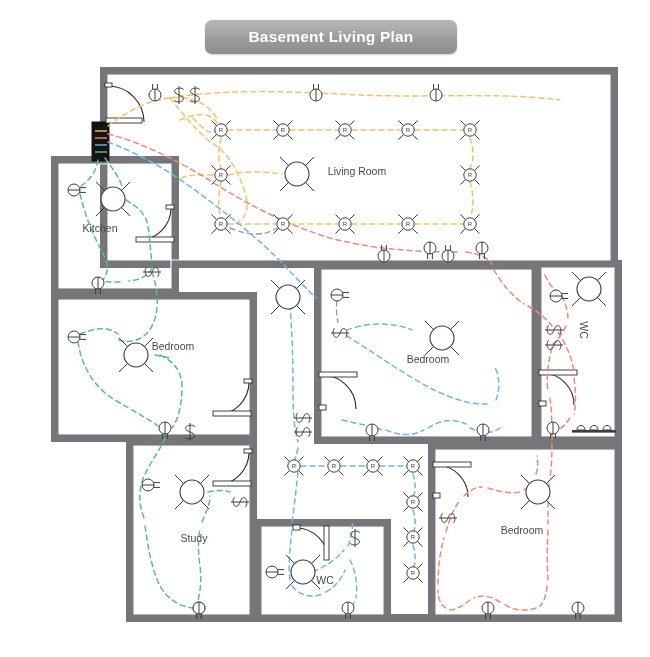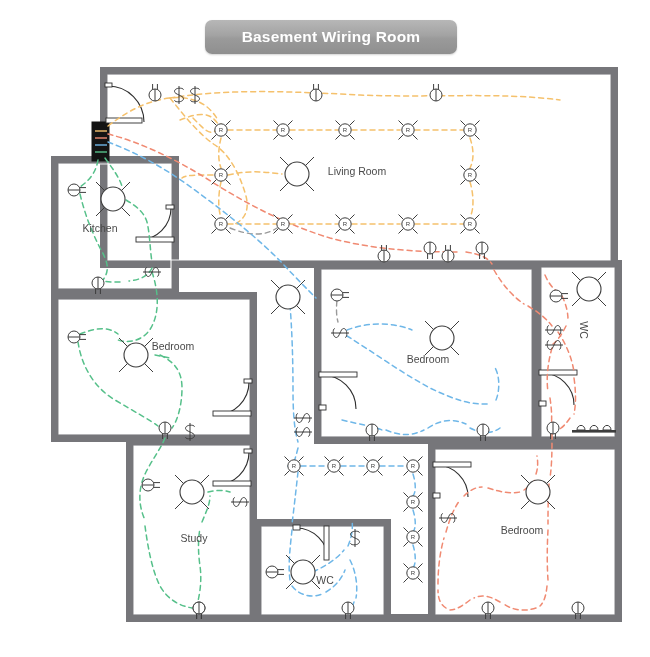--- a/index.html
+++ b/index.html
@@ -50,21 +50,21 @@
     font-size: 6px;
     fill: #3d3d3d;
   }
 </style>
 </head>
 <body>
 
 <div id="app">
 
   <div id="title-banner">
-    <span class="title-text">Basement Wiring Room</span>
+    <span class="title-text">Basement Living Plan</span>
   </div>
 
   <svg id="plan-svg" width="650" height="657" viewBox="0 0 650 657">
 
     <defs>
 
       <g id="sym-recessed">
         <line x1="-9.5" y1="-9.5" x2="-4.2" y2="-4.2" stroke="#3d3d3d" stroke-width="1"></line>
         <line x1="9.5" y1="-9.5" x2="4.2" y2="-4.2" stroke="#3d3d3d" stroke-width="1"></line>
         <line x1="-9.5" y1="9.5" x2="-4.2" y2="4.2" stroke="#3d3d3d" stroke-width="1"></line>

